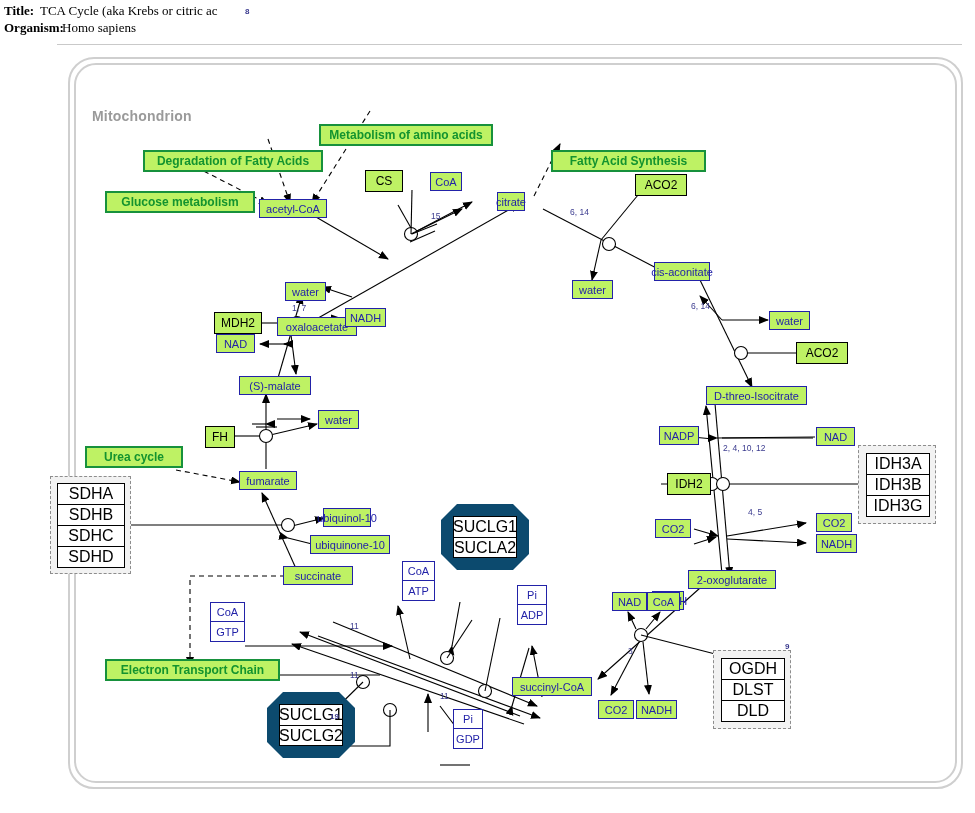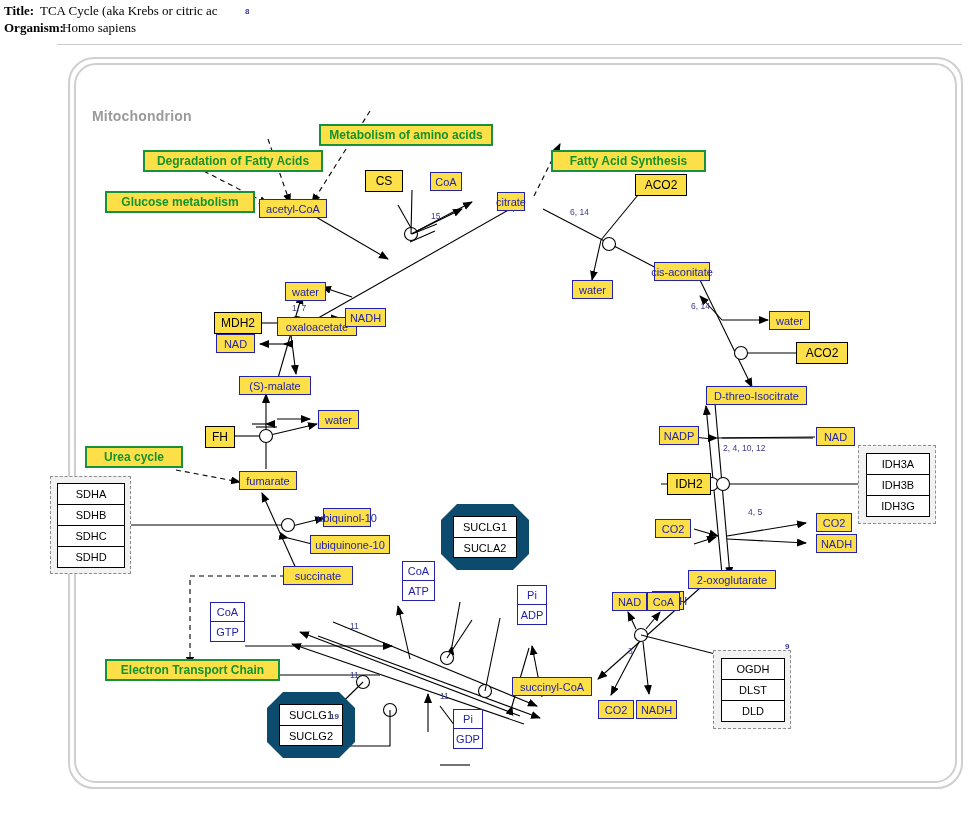--- a/index.html
+++ b/index.html
@@ -27,38 +27,38 @@
   #mito-inner{position:absolute;left:74px;top:17px;width:883px;height:720px;
               border:2px solid #cfcfcf;border-radius:22px;box-sizing:border-box;}
   #mito-label{position:absolute;left:92px;top:62px;font-size:14px;font-weight:bold;color:#9a9a9a;
               letter-spacing:.2px;}
 
   
   #edges{position:absolute;left:0;top:0;width:975px;height:767px;}
 
   
   .node{position:absolute;box-sizing:border-box;display:flex;align-items:center;
-        justify-content:center;background:#fde047;white-space:nowrap;}
+        justify-content:center;background:#bef264;white-space:nowrap;}
   .metab{border:1px solid #2222a8;color:#2222a8;font-size:11px;height:19px;}
   .enzyme{border:1px solid #000000;color:#000000;font-size:12px;height:22px;}
   .pathway{border:2px solid #17913c;color:#13932f;font-size:12px;font-weight:bold;height:22px;}
   .stack{position:absolute;box-sizing:border-box;background:#fff;border:1px solid #000;}
   .stack > div{box-sizing:border-box;height:19px;display:flex;align-items:center;
                justify-content:center;font-size:11px;color:#2222a8;border-bottom:1px solid #2222a8;}
   .stack > div:last-child{border-bottom:none;}
   .stack.met{border:1px solid #2222a8;}
 
   
   .cplx-dash{position:absolute;box-sizing:border-box;border:1px dashed #8d8d8d;background:#f2f2f2;}
   .cplx-oct{position:absolute;box-sizing:border-box;background:#0c4a6e;
             clip-path:polygon(16px 0,calc(100% - 16px) 0,100% 16px,100% calc(100% - 16px),
                       calc(100% - 16px) 100%,16px 100%,0 calc(100% - 16px),0 16px);}
   .cplx-inner{position:absolute;box-sizing:border-box;border:1px solid #000;background:#fff;}
   .cplx-inner > div{box-sizing:border-box;display:flex;align-items:center;justify-content:center;
-                    font-size:11px;color:#000;border-bottom:1px solid #000;}
+                    font-size:16px;color:#000;border-bottom:1px solid #000;}
   .cplx-inner > div:last-child{border-bottom:none;}
 
   .elabel{position:absolute;font-size:8.5px;color:#3b3b8f;white-space:nowrap;}
   .cnum{position:absolute;font-size:8px;color:#3b3b8f;font-weight:bold;}
 </style>
 </head>
 <body>
 
 <div id="header">
   <span class="hdr-row hdr-lab" id="hdr-title-lab">Title:</span>

